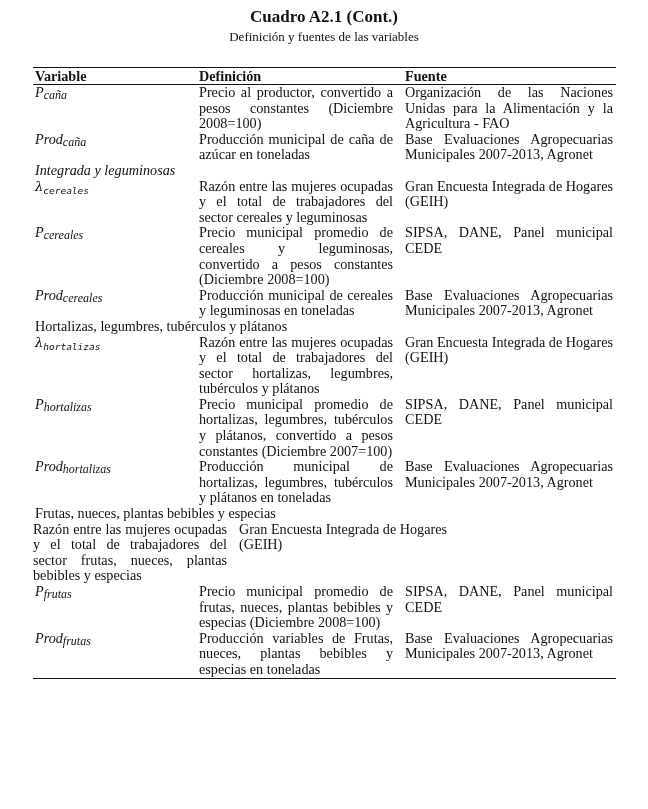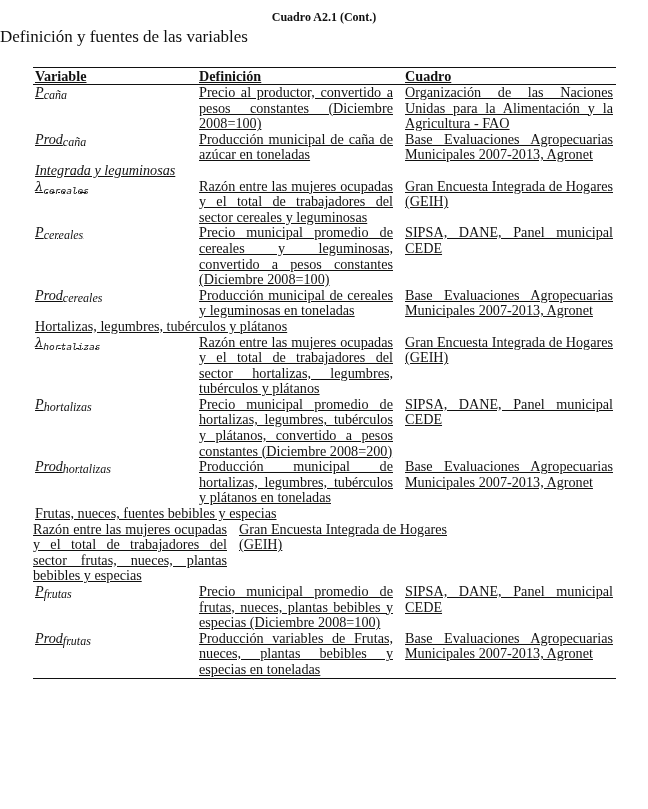--- a/index.html
+++ b/index.html
@@ -1,23 +1,23 @@
 <!DOCTYPE html>
 <html><head>
 <meta charset="utf-8">
 <style>
   html, body { margin: 0; padding: 0; background: #ffffff; }
   body { width: 648px; height: 809px; position: relative; overflow: hidden;
          font-family: "Liberation Serif", serif; color: #111; font-size: 14.2px; }
   .title { position: absolute; top: 8px; left: 0; width: 648px; text-align: center;
-           font-weight: bold; font-size: 12px; line-height: 18px; }
-  .subtitle { position: absolute; top: 28px; left: 0; width: 648px; text-align: left;
-              font-size: 17px; line-height: 18px; }
+           font-weight: bold; font-size: 17px; line-height: 18px; }
+  .subtitle { position: absolute; top: 28px; left: 0; width: 648px; text-align: center;
+              font-size: 13px; line-height: 18px; }
   .tbl { position: absolute; left: 33px; top: 67px; width: 583px;
-         border-top: 1.3px solid #111; border-bottom: 1.3px solid #111; text-decoration: underline; }
+         border-top: 1.3px solid #111; border-bottom: 1.3px solid #111; }
   .row { display: flex; line-height: 15.6px; }
   .head { font-weight: bold; border-bottom: 1.3px solid #111; line-height: 16px; }
   .c1 { width: 164px; padding-left: 2px; }
   .c2 { width: 194px; margin-left: 0px; text-align: justify; text-align-last: left; }
   .c3 { width: 208px; margin-left: 12px; text-align: justify; text-align-last: left; }
   .head .c2, .head .c3 { text-align: left; }
   .group { padding-left: 2px; }
   .group.italic { font-style: italic; }
   .var { font-style: italic; }
   .var sub { font-size: 12px; vertical-align: -2px; font-style: italic; }
@@ -27,21 +27,21 @@
 </head>
 <body>
 
 <div class="title">Cuadro A2.1 (Cont.)</div>
 <div class="subtitle">Definición y fuentes de las variables</div>
 
 <div class="tbl">
   <div class="row head">
     <div class="c1">Variable</div>
     <div class="c2">Definición</div>
-    <div class="c3">Cuadro</div>
+    <div class="c3">Fuente</div>
   </div>
 
   <div class="row">
     <div class="c1 var"><span>P</span><sub>caña</sub></div>
     <div class="c2">Precio al productor, convertido a pesos constantes (Diciembre 2008=100)</div>
     <div class="c3">Organización de las Naciones Unidas para la Alimentación y la Agricultura - FAO</div>
   </div>
   <div class="row">
     <div class="c1 var"><span>Prod</span><sub>caña</sub></div>
     <div class="c2">Producción municipal de caña de azúcar en toneladas</div>
@@ -66,30 +66,30 @@
   </div>
 
   <div class="row group">Hortalizas, legumbres, tubérculos y plátanos</div>
   <div class="row">
     <div class="c1 lambda"><span>λ</span><sub>hortalizas</sub></div>
     <div class="c2">Razón entre las mujeres ocupadas y el total de trabajadores del sector hortalizas, legumbres, tubérculos y plátanos</div>
     <div class="c3">Gran Encuesta Integrada de Hogares (GEIH)</div>
   </div>
   <div class="row">
     <div class="c1 var"><span>P</span><sub>hortalizas</sub></div>
-    <div class="c2">Precio municipal promedio de hortalizas, legumbres, tubérculos y plátanos, convertido a pesos constantes (Diciembre 2008=200)</div>
+    <div class="c2">Precio municipal promedio de hortalizas, legumbres, tubérculos y plátanos, convertido a pesos constantes (Diciembre 2007=100)</div>
     <div class="c3">SIPSA, DANE, Panel municipal CEDE</div>
   </div>
   <div class="row">
     <div class="c1 var"><span>Prod</span><sub>hortalizas</sub></div>
     <div class="c2">Producción municipal de hortalizas, legumbres, tubérculos y plátanos en toneladas</div>
     <div class="c3">Base Evaluaciones Agropecuarias Municipales 2007-2013, Agronet</div>
   </div>
 
-  <div class="row group">Frutas, nueces, fuentes bebibles y especias</div>
+  <div class="row group">Frutas, nueces, plantas bebibles y especias</div>
   <div class="row">
     <div class="c2">Razón entre las mujeres ocupadas y el total de trabajadores del sector frutas, nueces, plantas bebibles y especias</div>
     <div class="c3">Gran Encuesta Integrada de Hogares (GEIH)</div>
   </div>
   <div class="row">
     <div class="c1 var"><span>P</span><sub>frutas</sub></div>
     <div class="c2">Precio municipal promedio de frutas, nueces, plantas bebibles y especias (Diciembre 2008=100)</div>
     <div class="c3">SIPSA, DANE, Panel municipal CEDE</div>
   </div>
   <div class="row">

